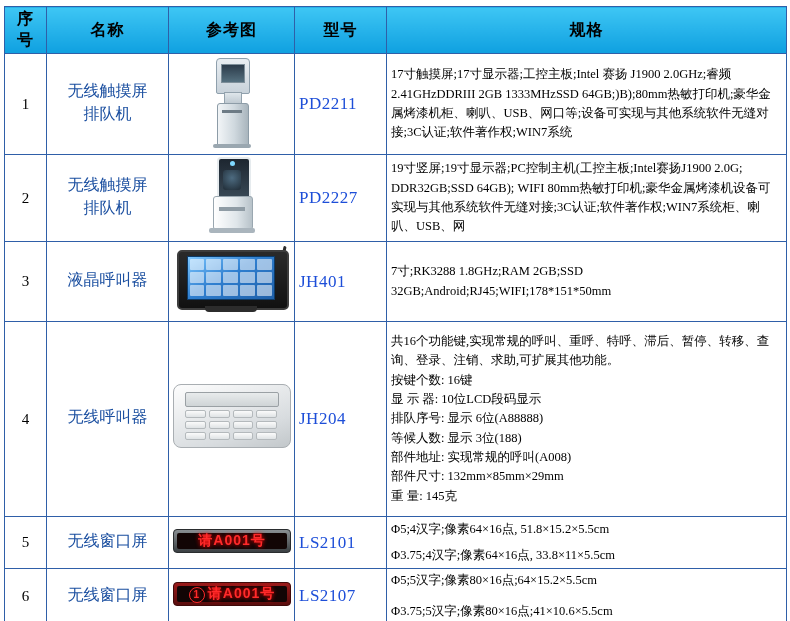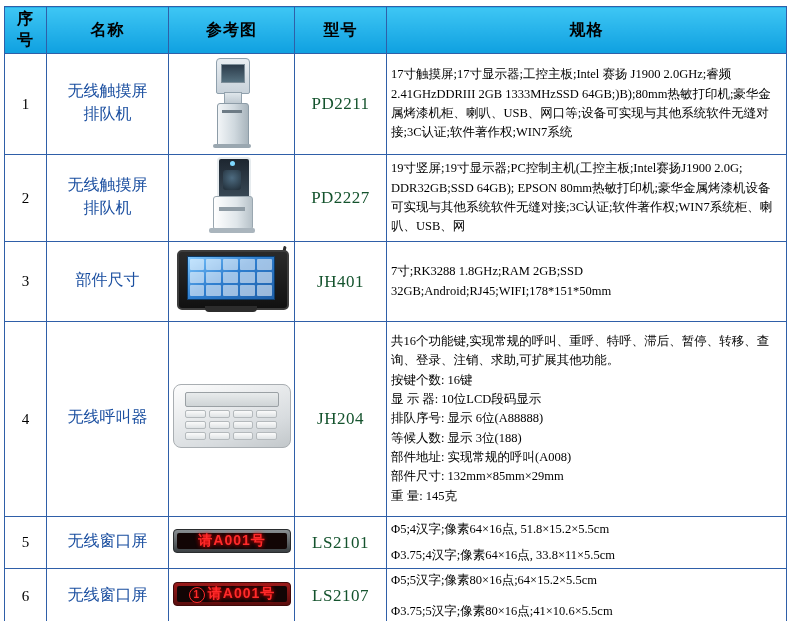--- a/index.html
+++ b/index.html
@@ -53,23 +53,23 @@
     font-size: 15px;
   }
   td.name {
     text-align: center;
     font-size: 16px;
     color: #1b4fa0;
     line-height: 1.45;
     font-family: Liberation Mono, monospace;
   }
   td.model {
-    text-align: center;
+    text-align: left;
     font-size: 17px;
-    color: #14532d;
+    color: #1d4ed8;
     letter-spacing: 0.5px;
   }
   td.spec {
     font-size: 12.5px;
     line-height: 1.55;
     text-align: left;
     color: #000000;
     padding: 4px 5px;
   }
   td.spec .line { white-space: normal; }
@@ -274,26 +274,26 @@
           <span class="art kiosk2">
             <span class="panel"></span>
             <span class="cam"></span>
             <span class="face"></span>
             <span class="stand"></span>
             <span class="tray"></span>
             <span class="foot"></span>
           </span>
         </td>
         <td class="model">PD2227</td>
-        <td class="spec">19寸竖屏;19寸显示器;PC控制主机(工控主板;Intel赛扬J1900 2.0G; DDR32GB;SSD 64GB); EPSON 80mm热敏打印机;豪华金属烤漆机设备可实现与其他系统软件无缝对接;3C认证;软件著作权;WIN7系统柜、喇叭、USB、网</td>
+        <td class="spec">19寸竖屏;19寸显示器;PC控制主机(工控主板;Intel赛扬J1900 2.0G; DDR32GB;SSD 64GB); WIFI 80mm热敏打印机;豪华金属烤漆机设备可实现与其他系统软件无缝对接;3C认证;软件著作权;WIN7系统柜、喇叭、USB、网</td>
       </tr>
 
       <tr style="height:80px;">
         <td class="idx">3</td>
-        <td class="name">部件尺寸</td>
+        <td class="name">液晶呼叫器</td>
         <td class="imgcell">
           <span class="art lcd3">
             <span class="ant"></span>
             <span class="frame"></span>
             <span class="glass">
               <i></i>
                 <i></i>
                 <i></i>
                 <i></i>
                 <i></i>

